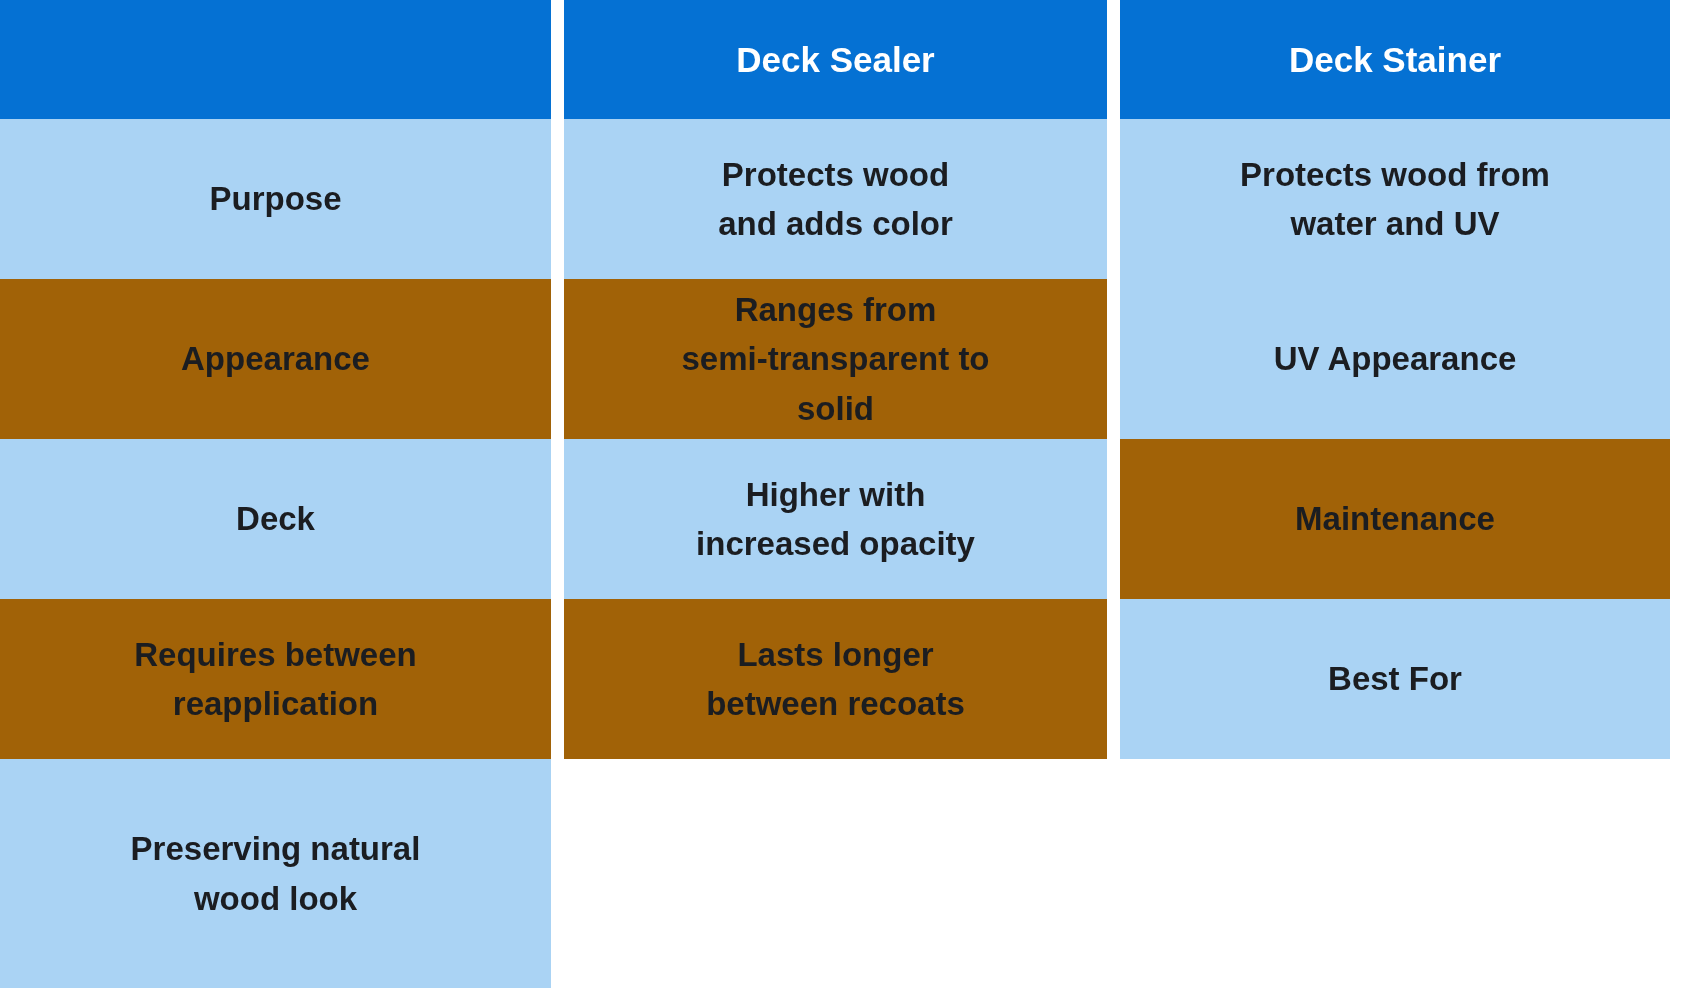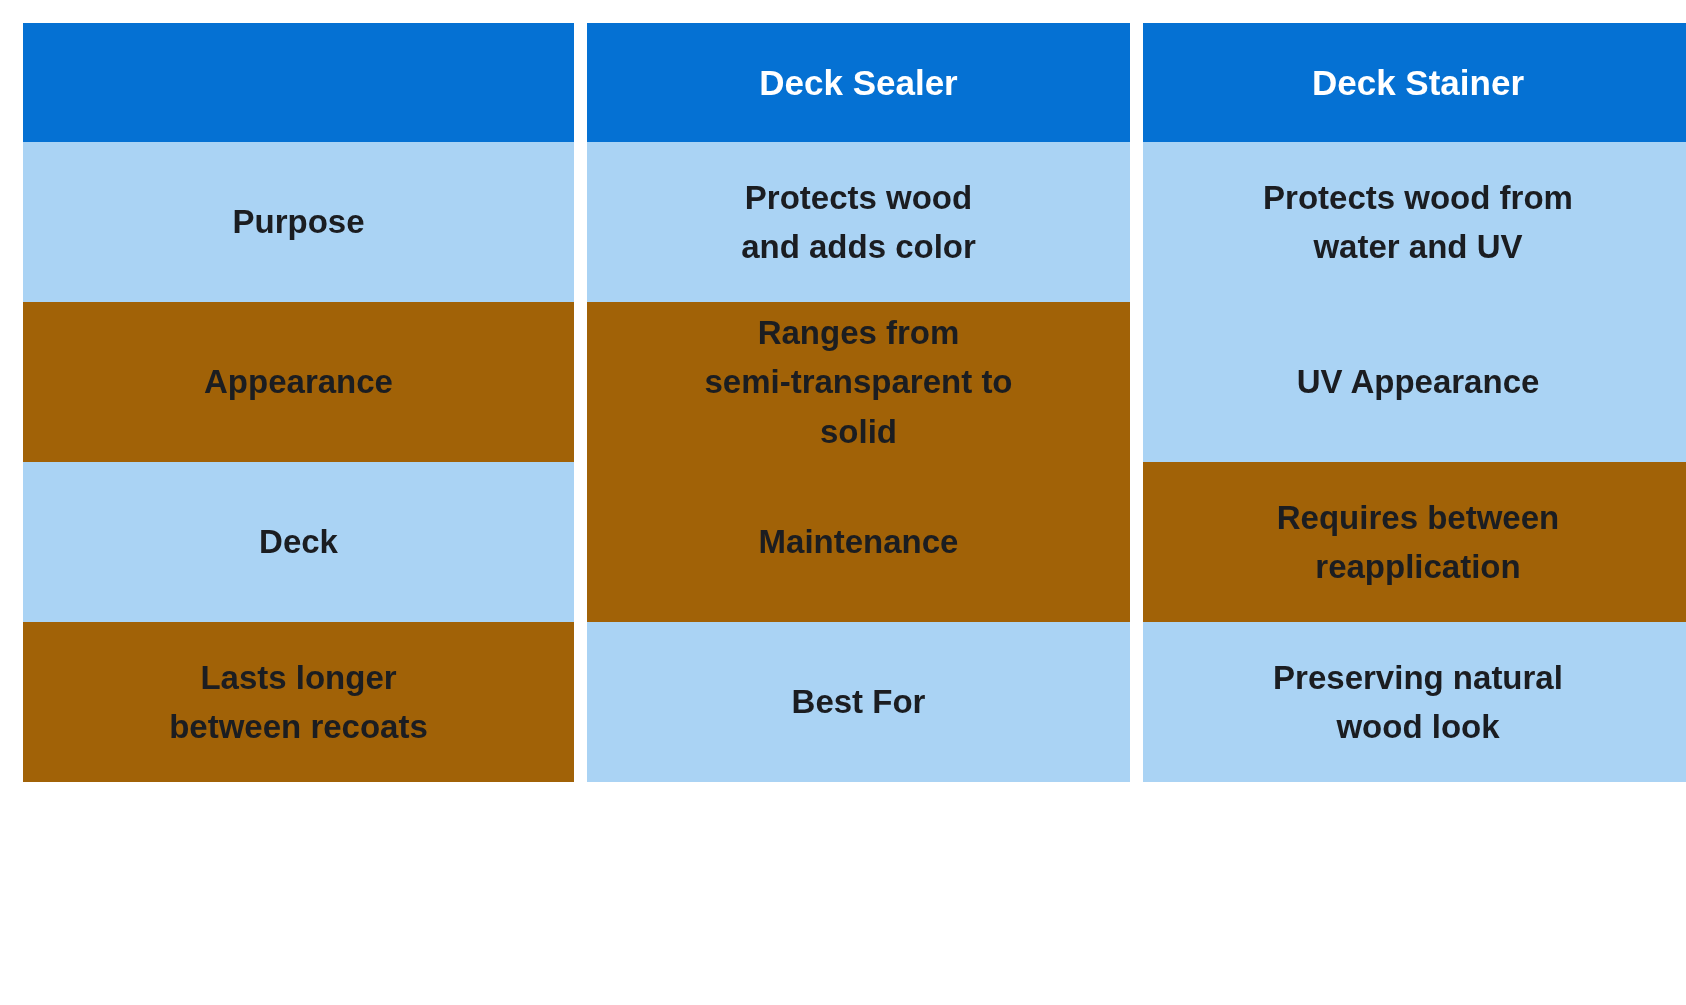--- a/index.html
+++ b/index.html
@@ -5,21 +5,21 @@
   html, body {
     margin: 0;
     padding: 0;
     background: #ffffff;
     font-family: "Liberation Sans", "DejaVu Sans", sans-serif;
   }
   .page {
     width: 1686px;
     height: 1005px;
     box-sizing: border-box;
-    padding: 23px;
+    padding: 0;
     background: #ffffff;
   }
   .comparison-table {
     display: grid;
     grid-template-columns: 551px 543px 550px;
     grid-template-rows: 119px 160px 160px 160px 160px 229px;
     column-gap: 13px;
     width: 1670px;
     height: 989px;
   }
@@ -63,20 +63,22 @@
     <div class="cell body-cell row-medium">Protects wood from
 water and UV</div>
 
     <div class="cell body-cell row-light">Appearance</div>
     <div class="cell body-cell row-light">Ranges from
 semi-transparent to
 solid</div>
 
     <div class="cell body-cell row-medium">UV Appearance</div>
     <div class="cell body-cell row-medium">Deck</div>
+    <div class="cell body-cell row-medium">Higher with
+increased opacity</div>
 
     <div class="cell body-cell row-light">Maintenance</div>
     <div class="cell body-cell row-light">Requires between
 reapplication</div>
     <div class="cell body-cell row-light">Lasts longer
 between recoats</div>
 
     <div class="cell body-cell row-medium">Best For</div>
     <div class="cell body-cell row-medium">Preserving natural
 wood look</div>

